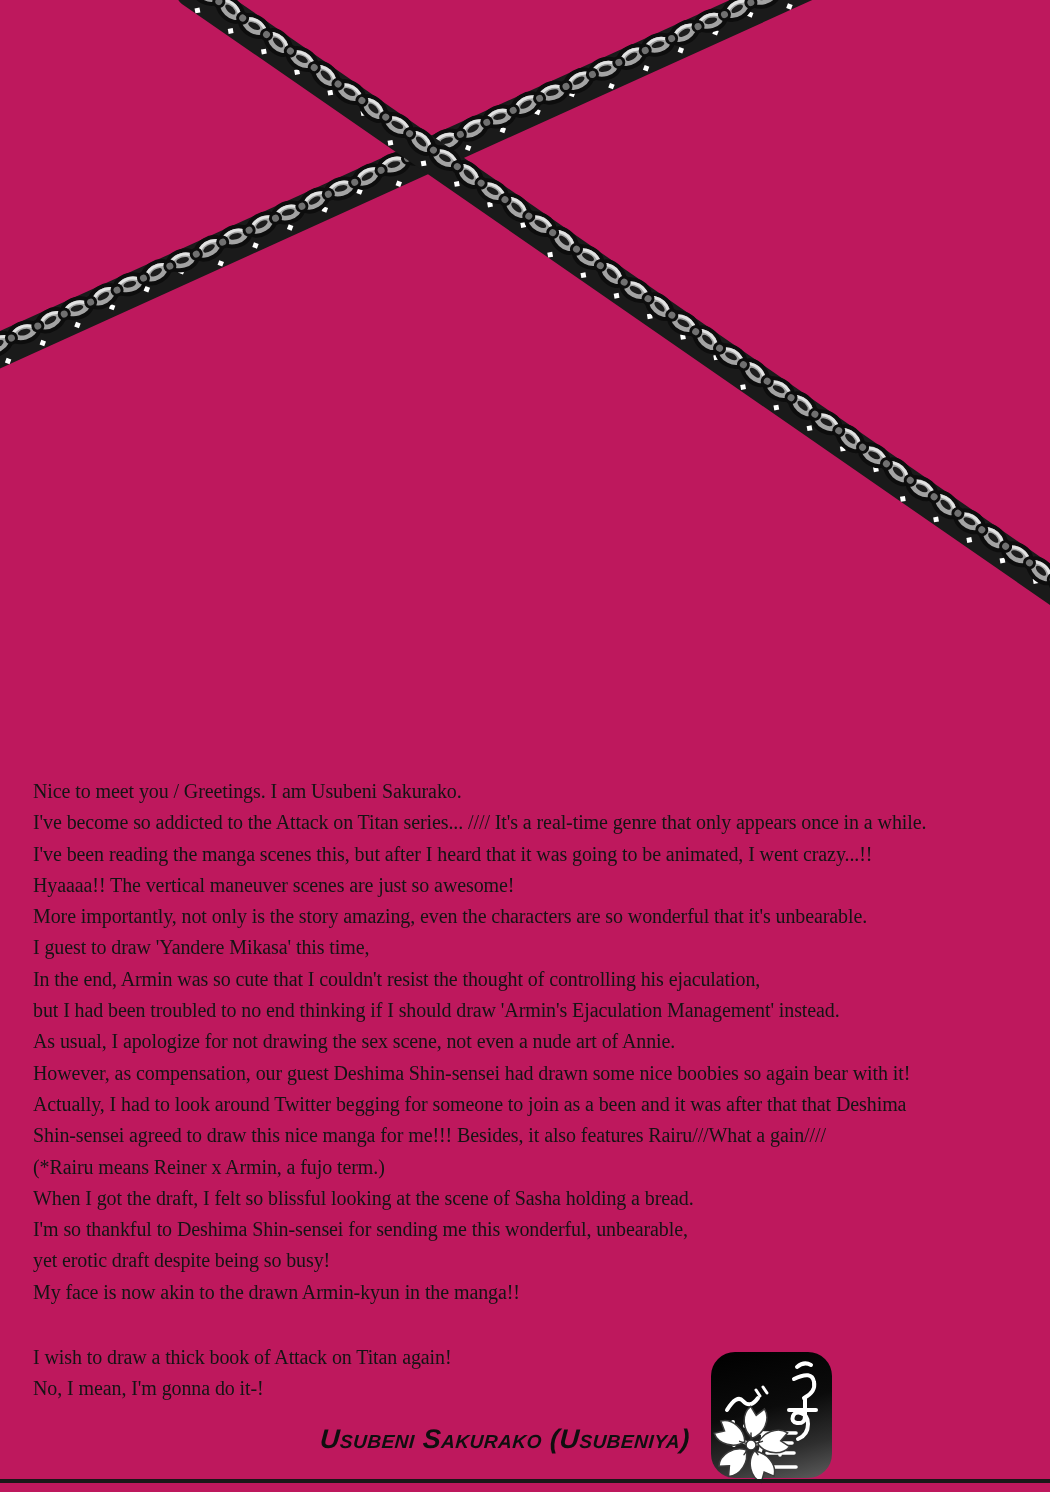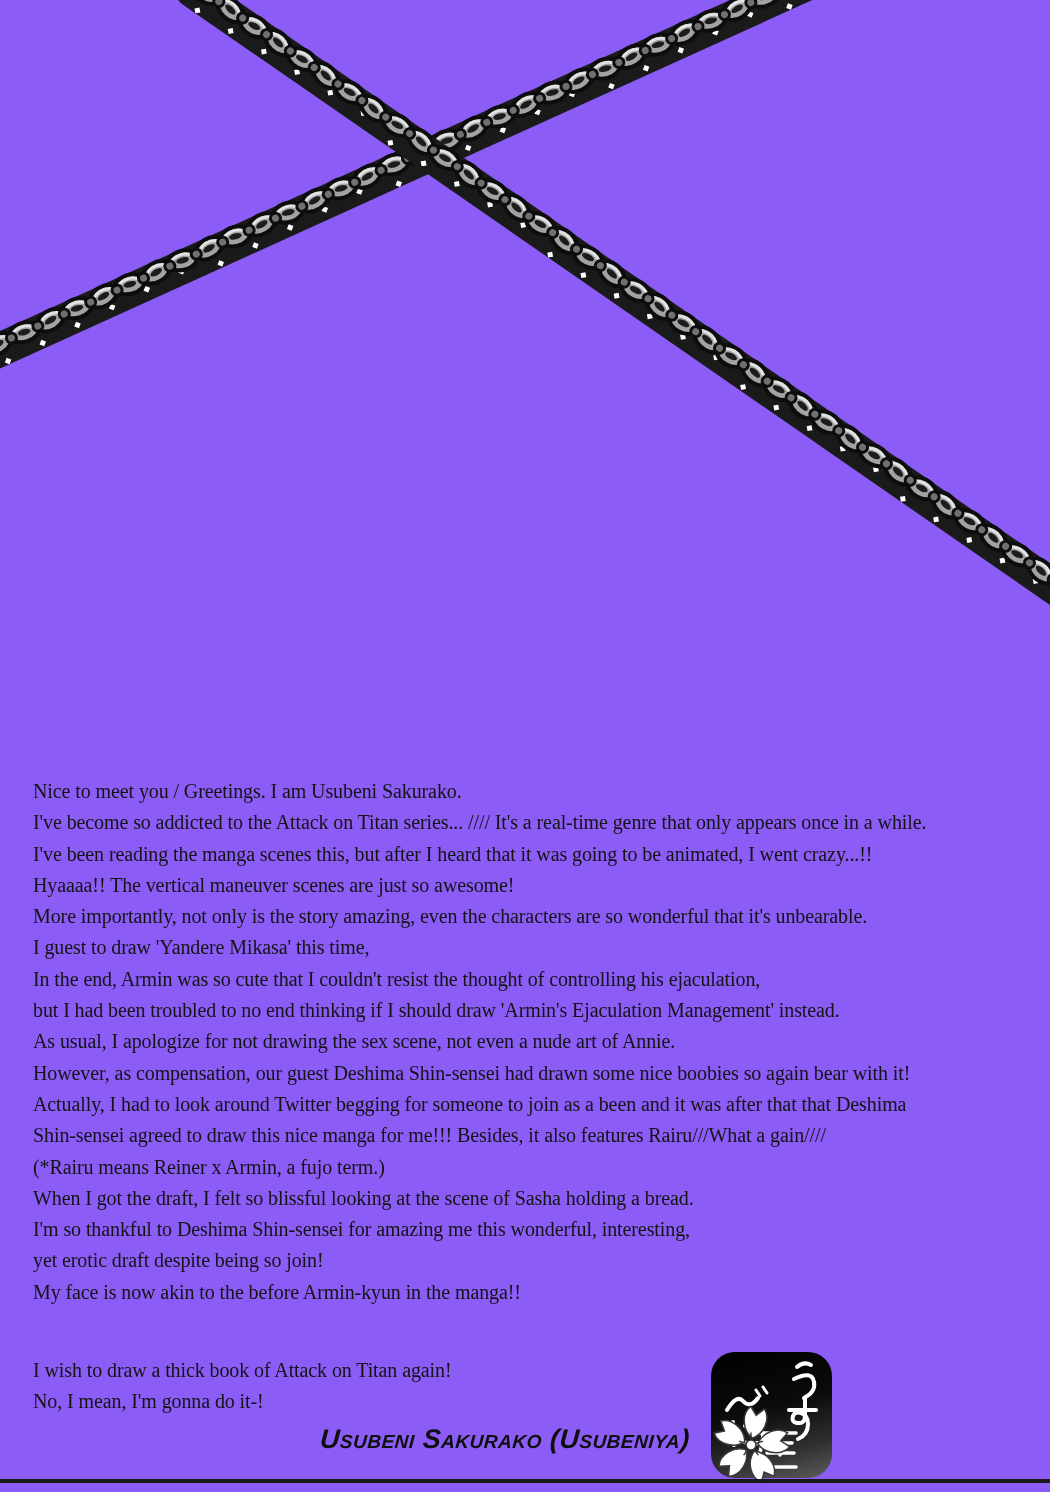--- a/index.html
+++ b/index.html
@@ -1,27 +1,27 @@
 <!DOCTYPE html>
 <html><head>
 <meta charset="utf-8">
 <style>
   html,body { margin:0; padding:0; background:#ffffff; }
   .page {
     position:relative; width:1050px; height:1492px;
-    background:#8b5cf6; overflow:hidden;
+    background:#be185d; overflow:hidden;
     font-family:"Liberation Serif", serif;
   }
   #chains { position:absolute; left:0; top:0; }
   .afterword {
     position:absolute; left:33px; top:776px;
     font-size:20px; color:#141414; letter-spacing:-0.1px;
   }
   .afterword p { margin:0; line-height:31.3px; white-space:pre; }
-  .closing { margin-top:47px; }
+  .closing { margin-top:34px; }
   .signature {
     position:absolute; left:290px; top:1424px; width:430px;
     text-align:center;
     font-family:"Liberation Sans", sans-serif;
     font-style:italic; font-weight:bold; font-variant:small-caps;
     font-size:27px; letter-spacing:0.5px; color:#0f0f0f;
     transform:skewX(-4deg);
   }
   .stamp {
     position:absolute; left:711px; top:1352px; width:121px; height:126px;
@@ -522,23 +522,23 @@
     <p>More importantly, not only is the story amazing, even the characters are so wonderful that it's unbearable.</p>
     <p>I guest to draw 'Yandere Mikasa' this time,</p>
     <p>In the end, Armin was so cute that I couldn't resist the thought of controlling his ejaculation,</p>
     <p>but I had been troubled to no end thinking if I should draw 'Armin's Ejaculation Management' instead.</p>
     <p>As usual, I apologize for not drawing the sex scene, not even a nude art of Annie.</p>
     <p>However, as compensation, our guest Deshima Shin-sensei had drawn some nice boobies so again bear with it!</p>
     <p>Actually, I had to look around Twitter begging for someone to join as a been and it was after that that Deshima</p>
     <p>Shin-sensei agreed to draw this nice manga for me!!! Besides, it also features Rairu///What a gain////</p>
     <p>(*Rairu means Reiner x Armin, a fujo term.)</p>
     <p>When I got the draft, I felt so blissful looking at the scene of Sasha holding a bread.</p>
-    <p>I'm so thankful to Deshima Shin-sensei for amazing me this wonderful, interesting,</p>
-    <p>yet erotic draft despite being so join!</p>
-    <p>My face is now akin to the before Armin-kyun in the manga!!</p>
+    <p>I'm so thankful to Deshima Shin-sensei for sending me this wonderful, unbearable,</p>
+    <p>yet erotic draft despite being so busy!</p>
+    <p>My face is now akin to the drawn Armin-kyun in the manga!!</p>
     <div class="closing">
       <p>I wish to draw a thick book of Attack on Titan again!</p>
       <p>No, I mean, I'm gonna do it-!</p>
     </div>
   </div>
 
   <div class="signature">Usubeni Sakurako (Usubeniya)</div>
 
   <div class="stamp">
     <svg viewBox="0 0 121 126" fill="none" stroke="#ffffff" stroke-width="4" stroke-linecap="round" stroke-linejoin="round" aria-label="うすべに屋">

